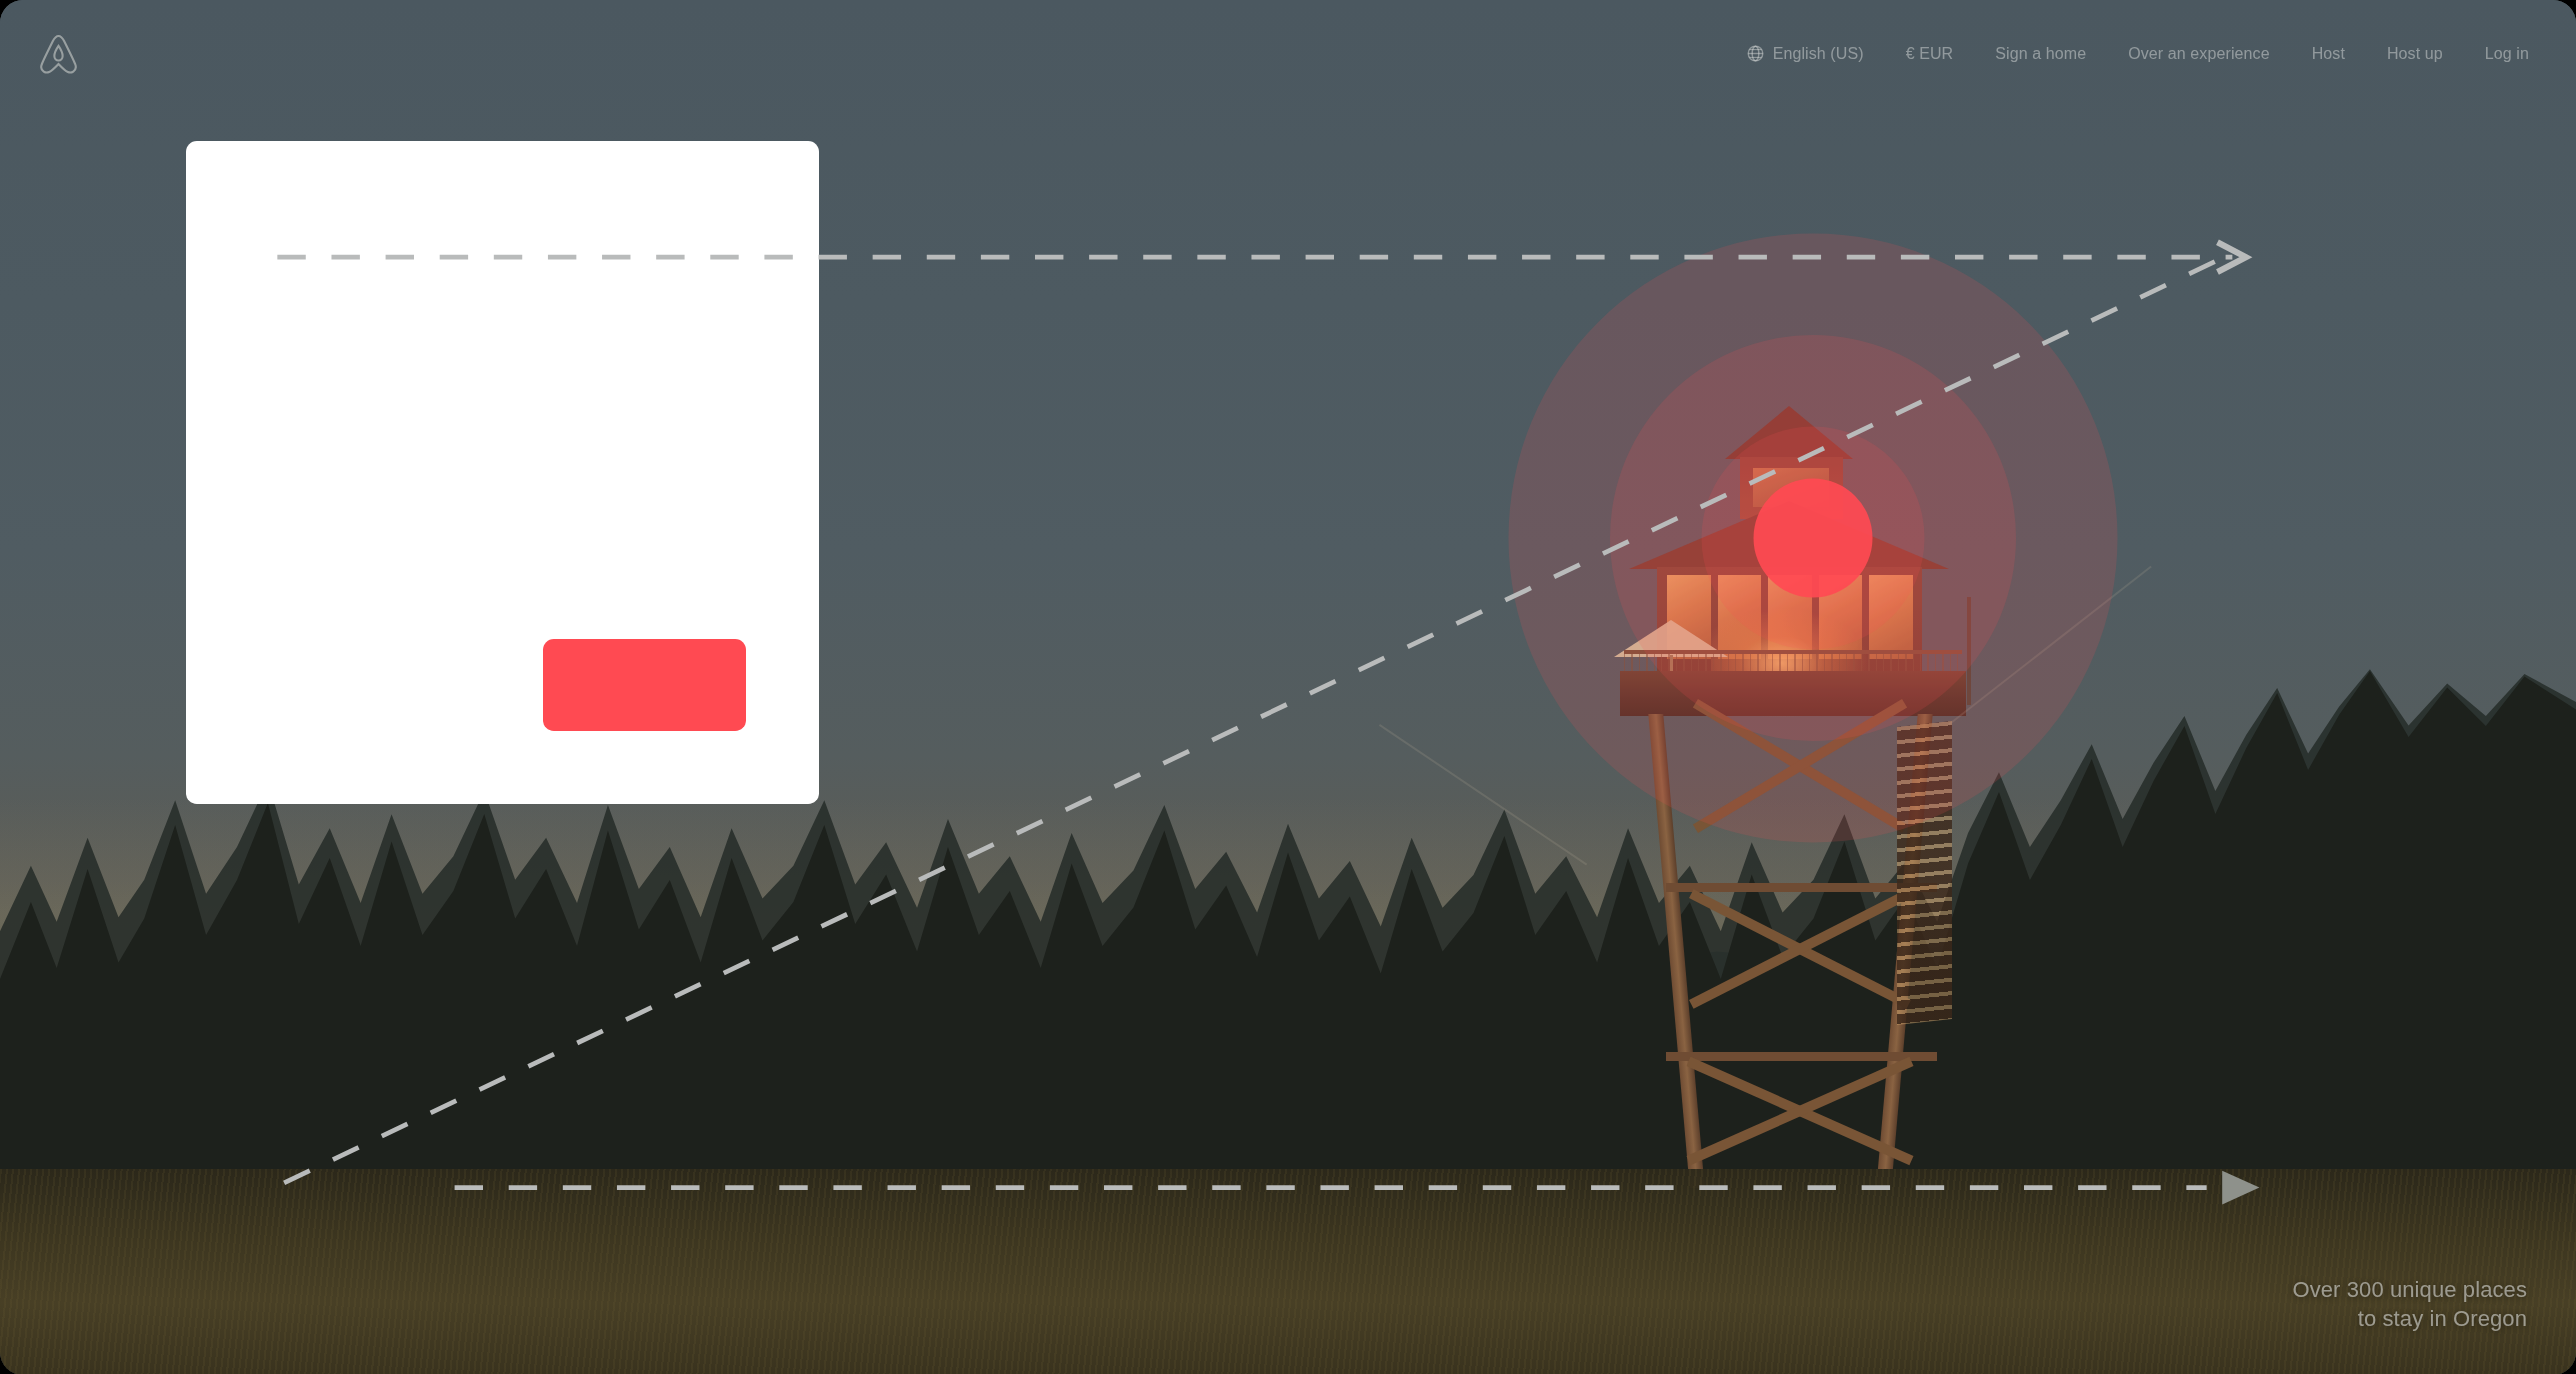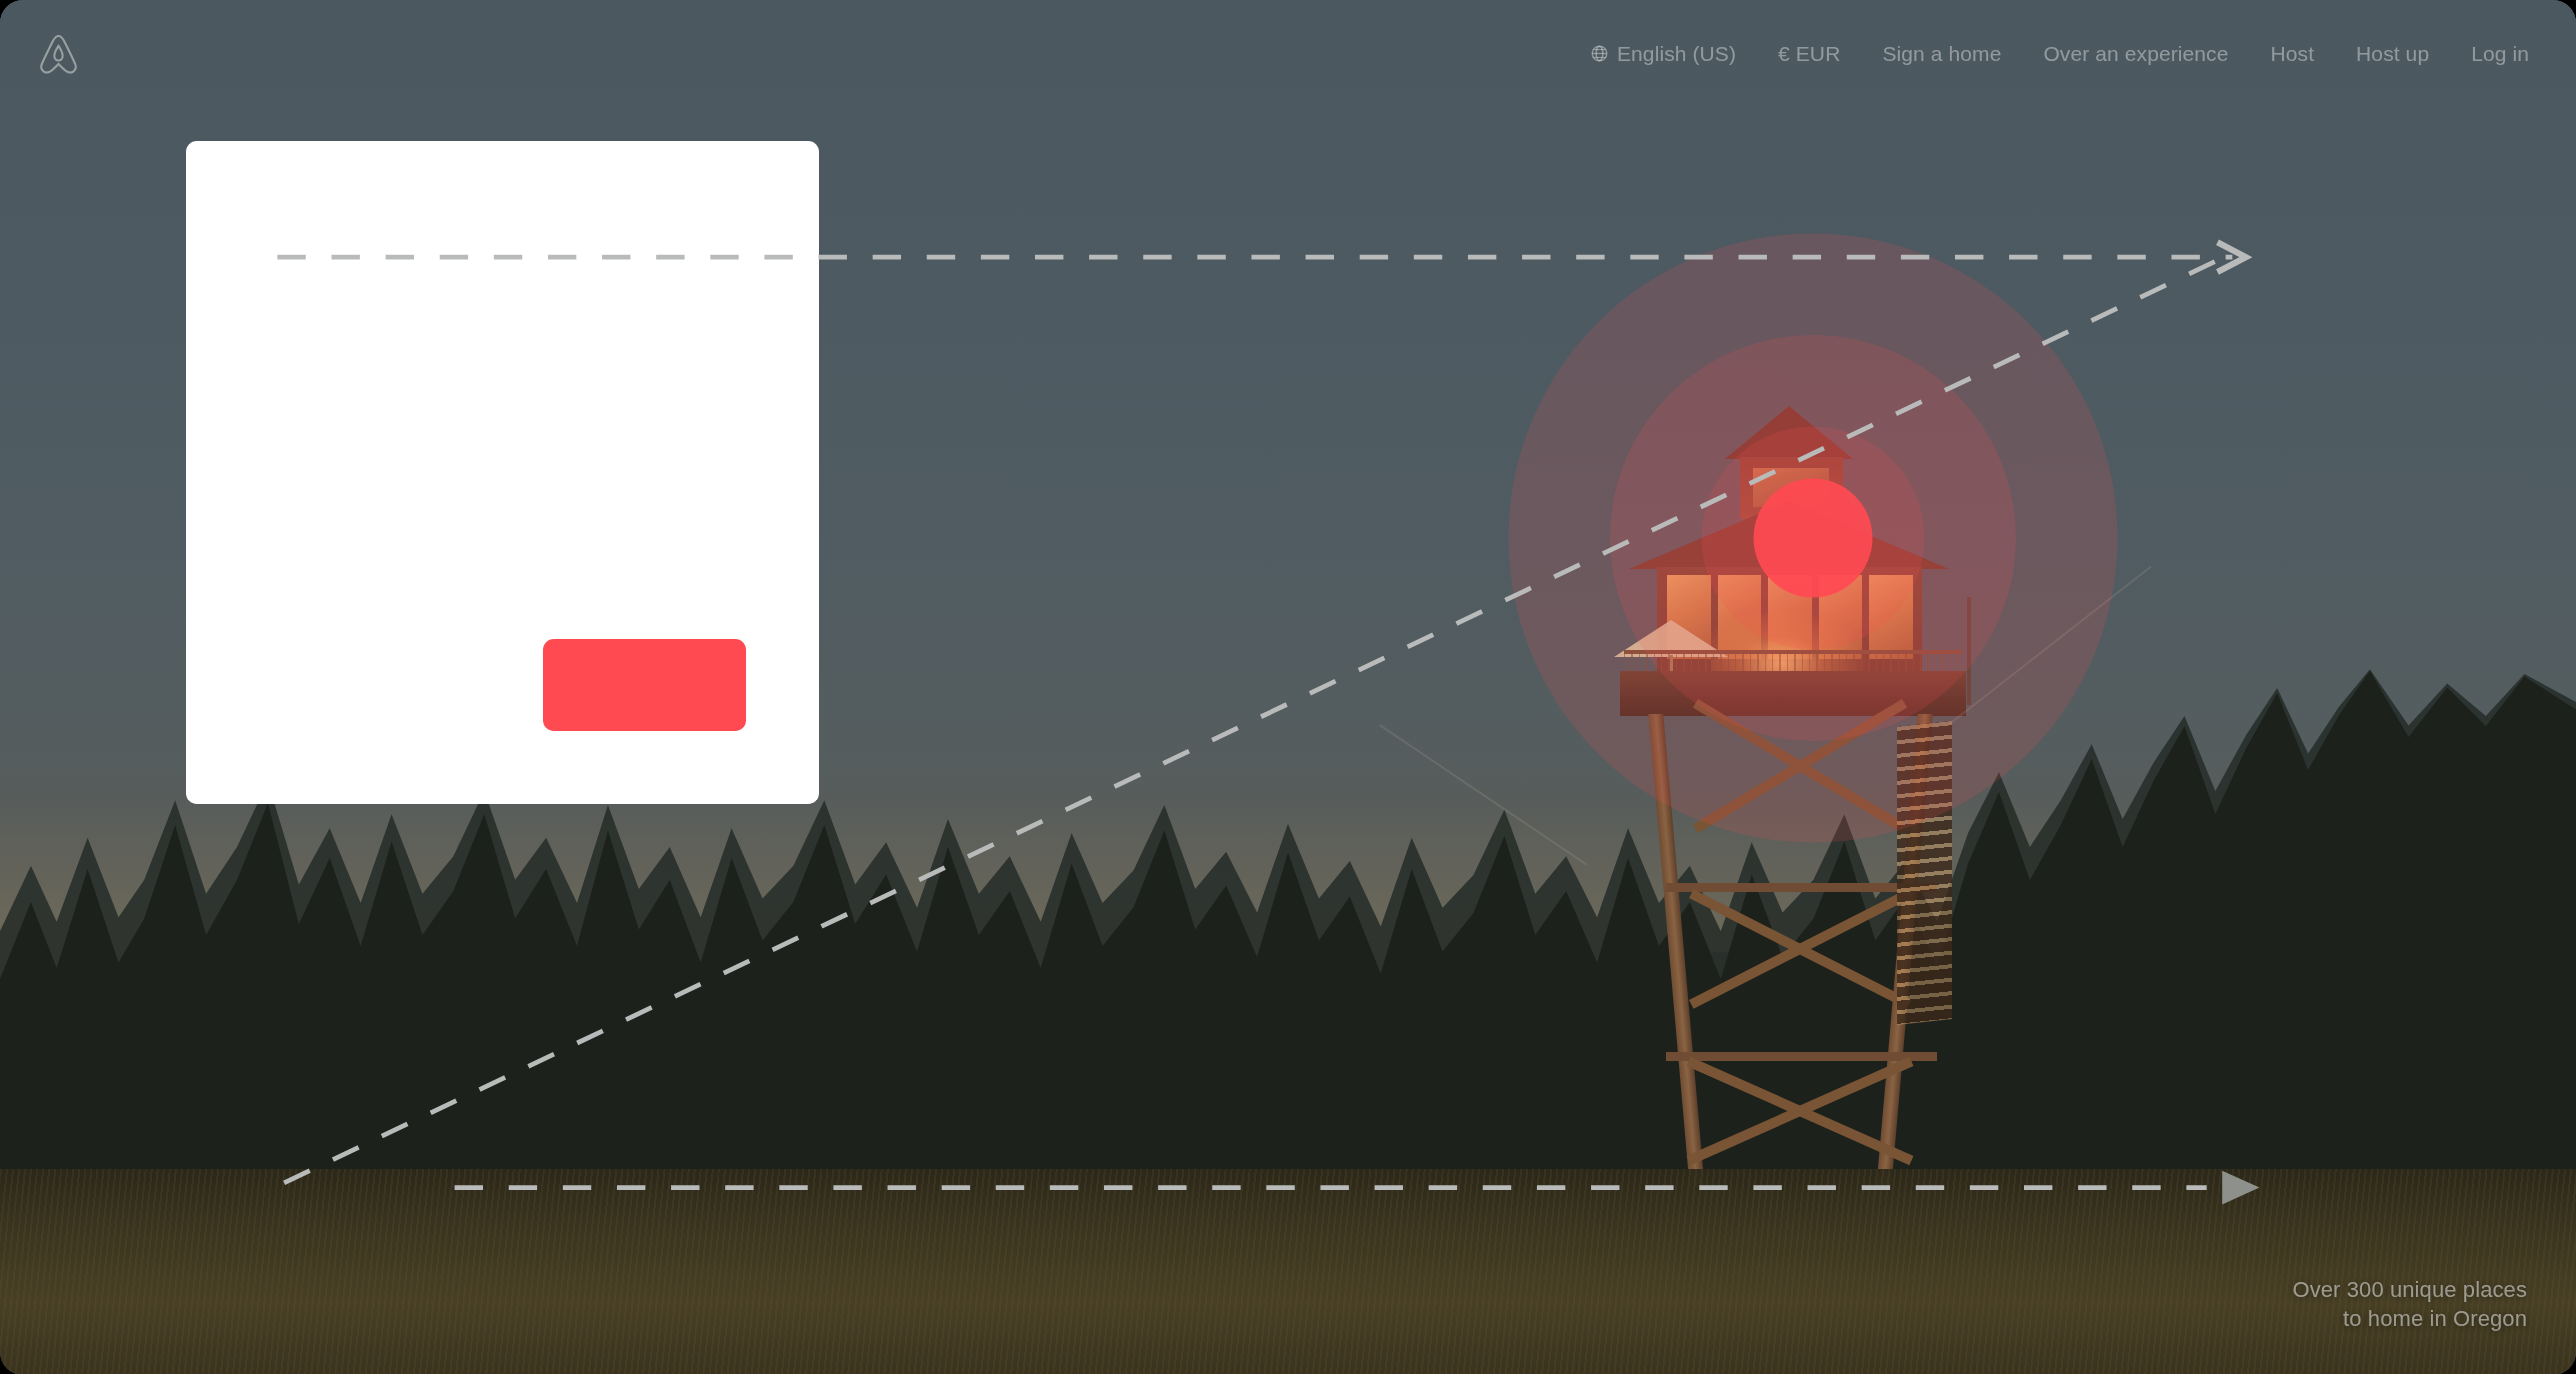--- a/index.html
+++ b/index.html
@@ -252,21 +252,21 @@
   #logo { width: 39px; height: 42px; opacity: .55; flex: 0 0 auto; }
   #logo svg { width: 100%; height: 100%; display: block; }
   #nav {
     margin-left: auto;
     display: flex;
     align-items: center;
     gap: 0;
   }
   .nav-item {
     color: rgba(226,228,226,0.47);
-    font-size: 21px;
+    font-size: 16px;
     letter-spacing: 0.1px;
     white-space: nowrap;
     padding: 6.8px 0;
     margin-left: 42px;
     cursor: pointer;
     user-select: none;
   }
   .nav-item.with-icon { display: flex; align-items: center; gap: 8px; margin-left: 0; }
   .globe { width: 19px; height: 19px; display: block; opacity: .95; }
 
@@ -450,17 +450,17 @@
       <div class="nav-item"><span>Sign a home</span></div>
       <div class="nav-item"><span>Over an experience</span></div>
       <div class="nav-item"><span>Host</span></div>
       <div class="nav-item"><span>Host up</span></div>
       <div class="nav-item"><span>Log in</span></div>
     </nav>
   </div>
 
   <div id="caption">
     <div>Over 300 unique places</div>
-    <div>to home in Oregon</div>
+    <div>to stay in Oregon</div>
   </div>
 
 </div>
 
 
 </body></html>

